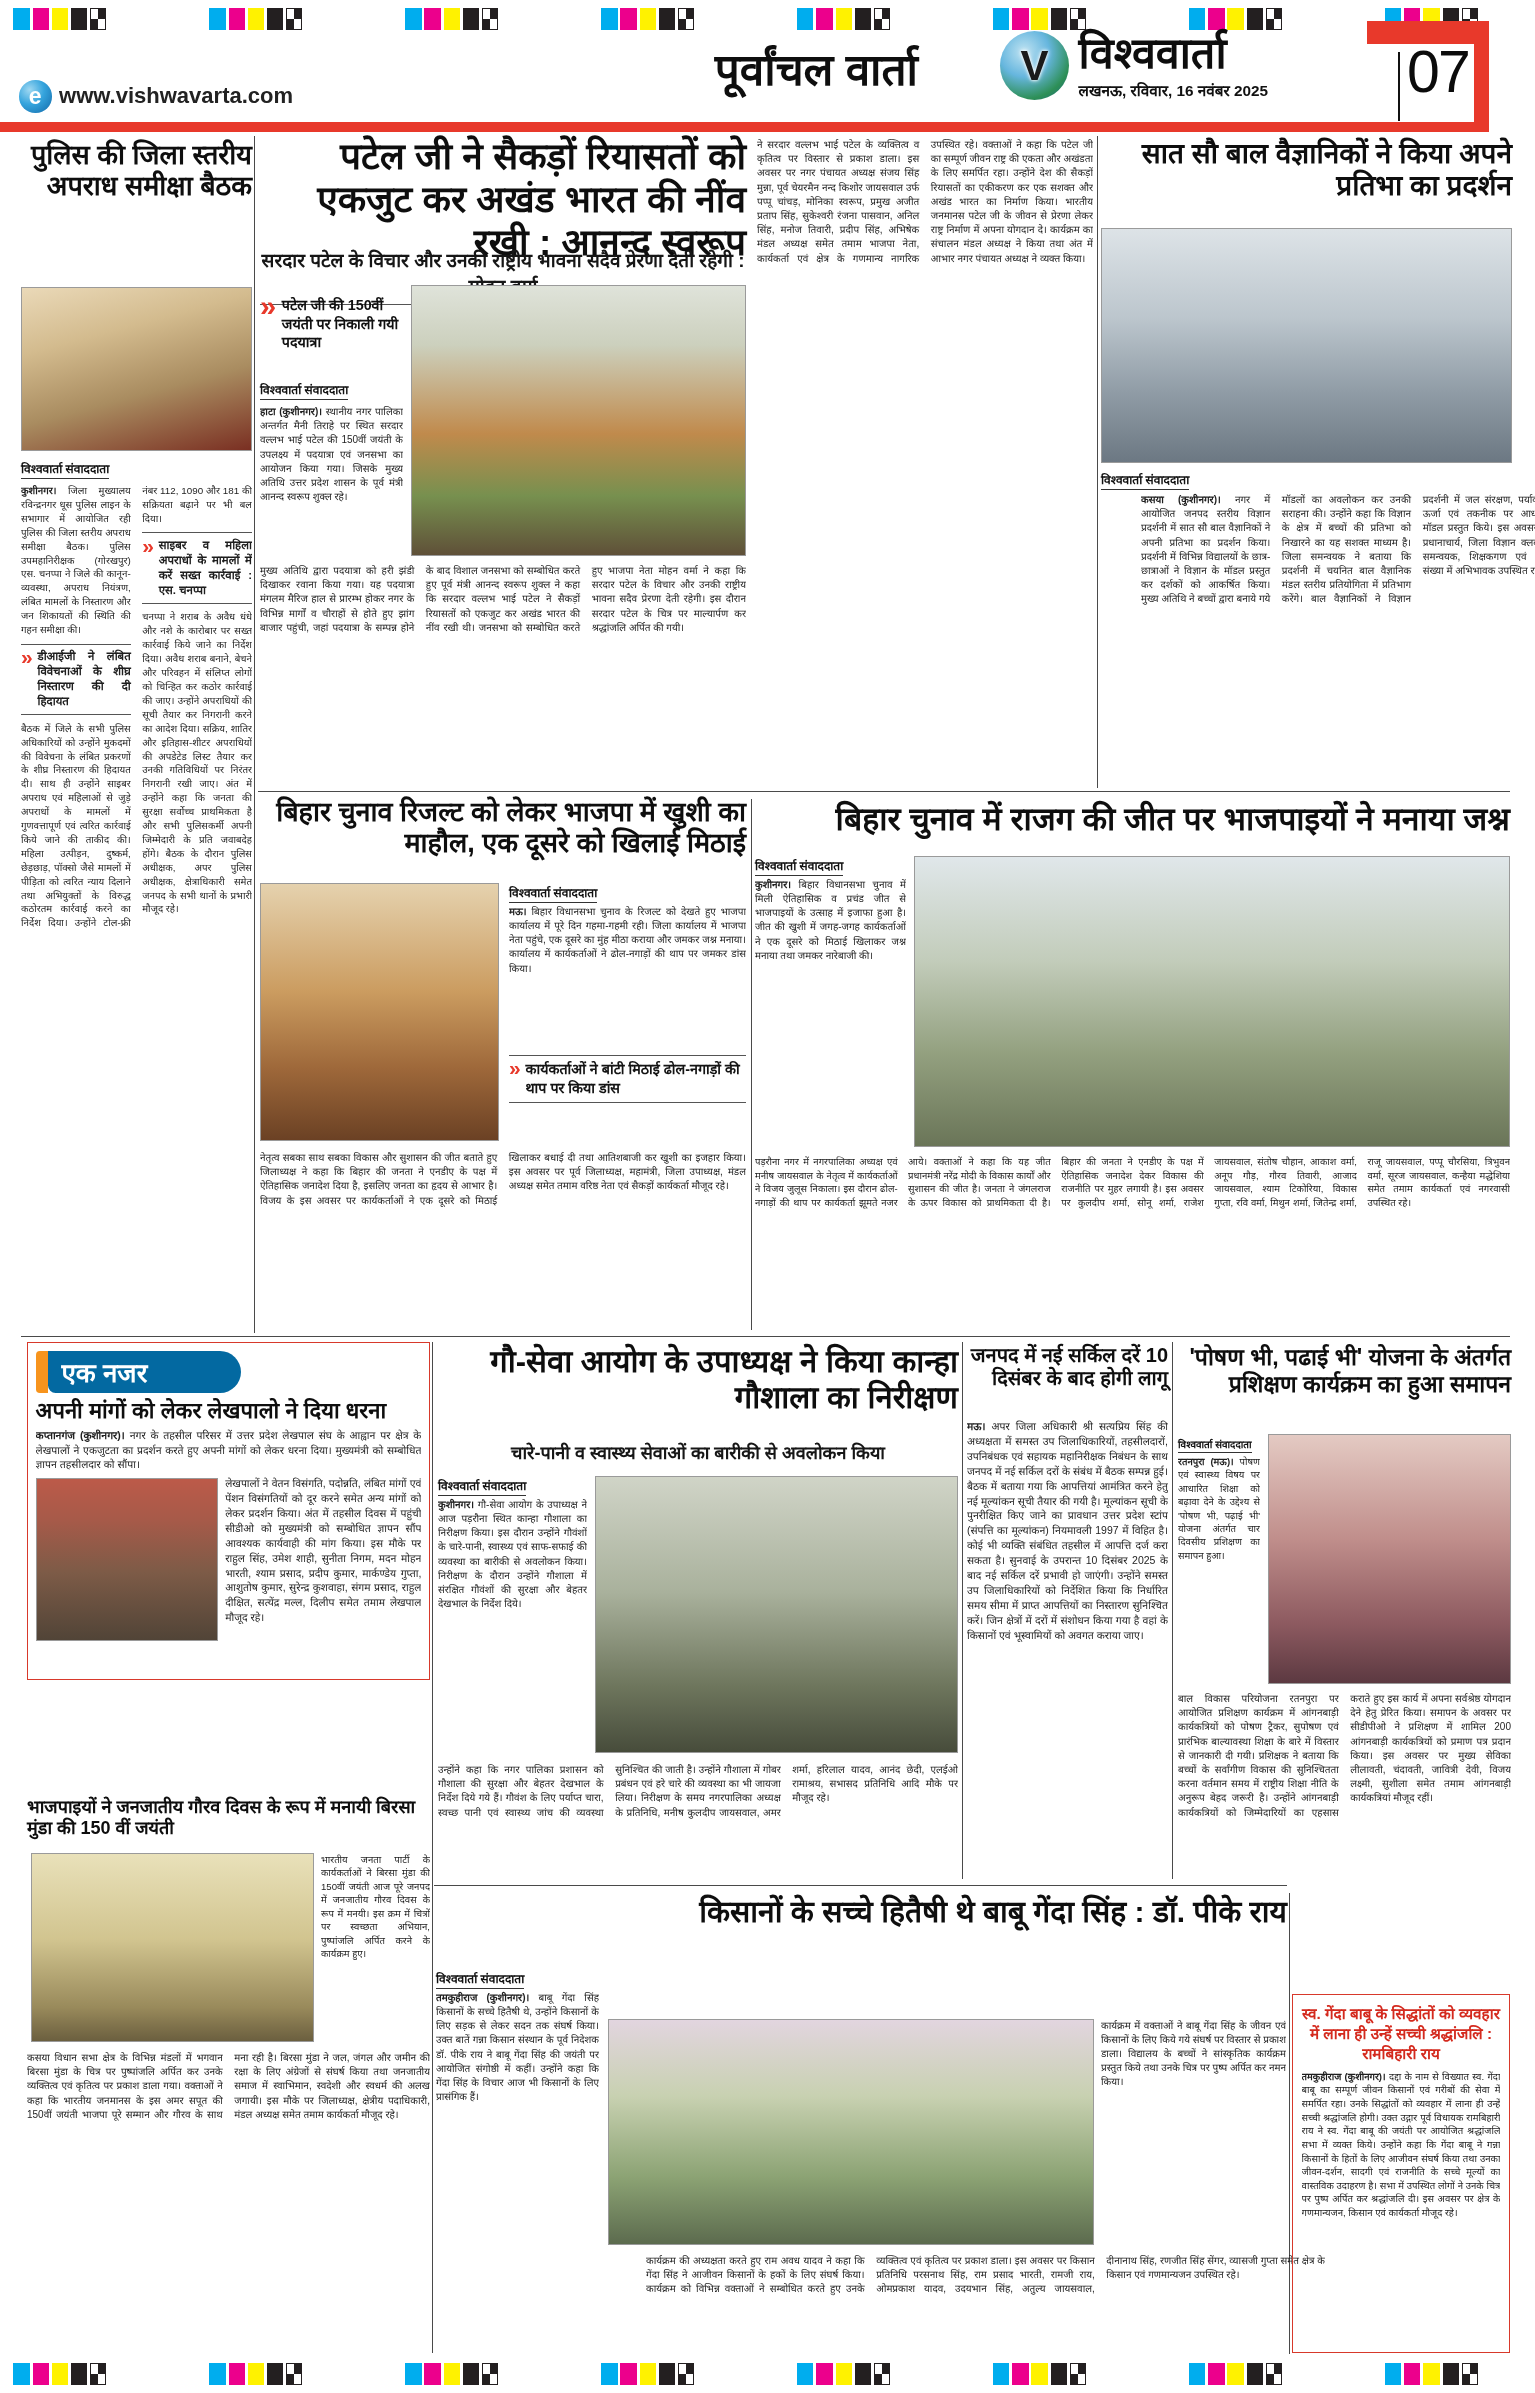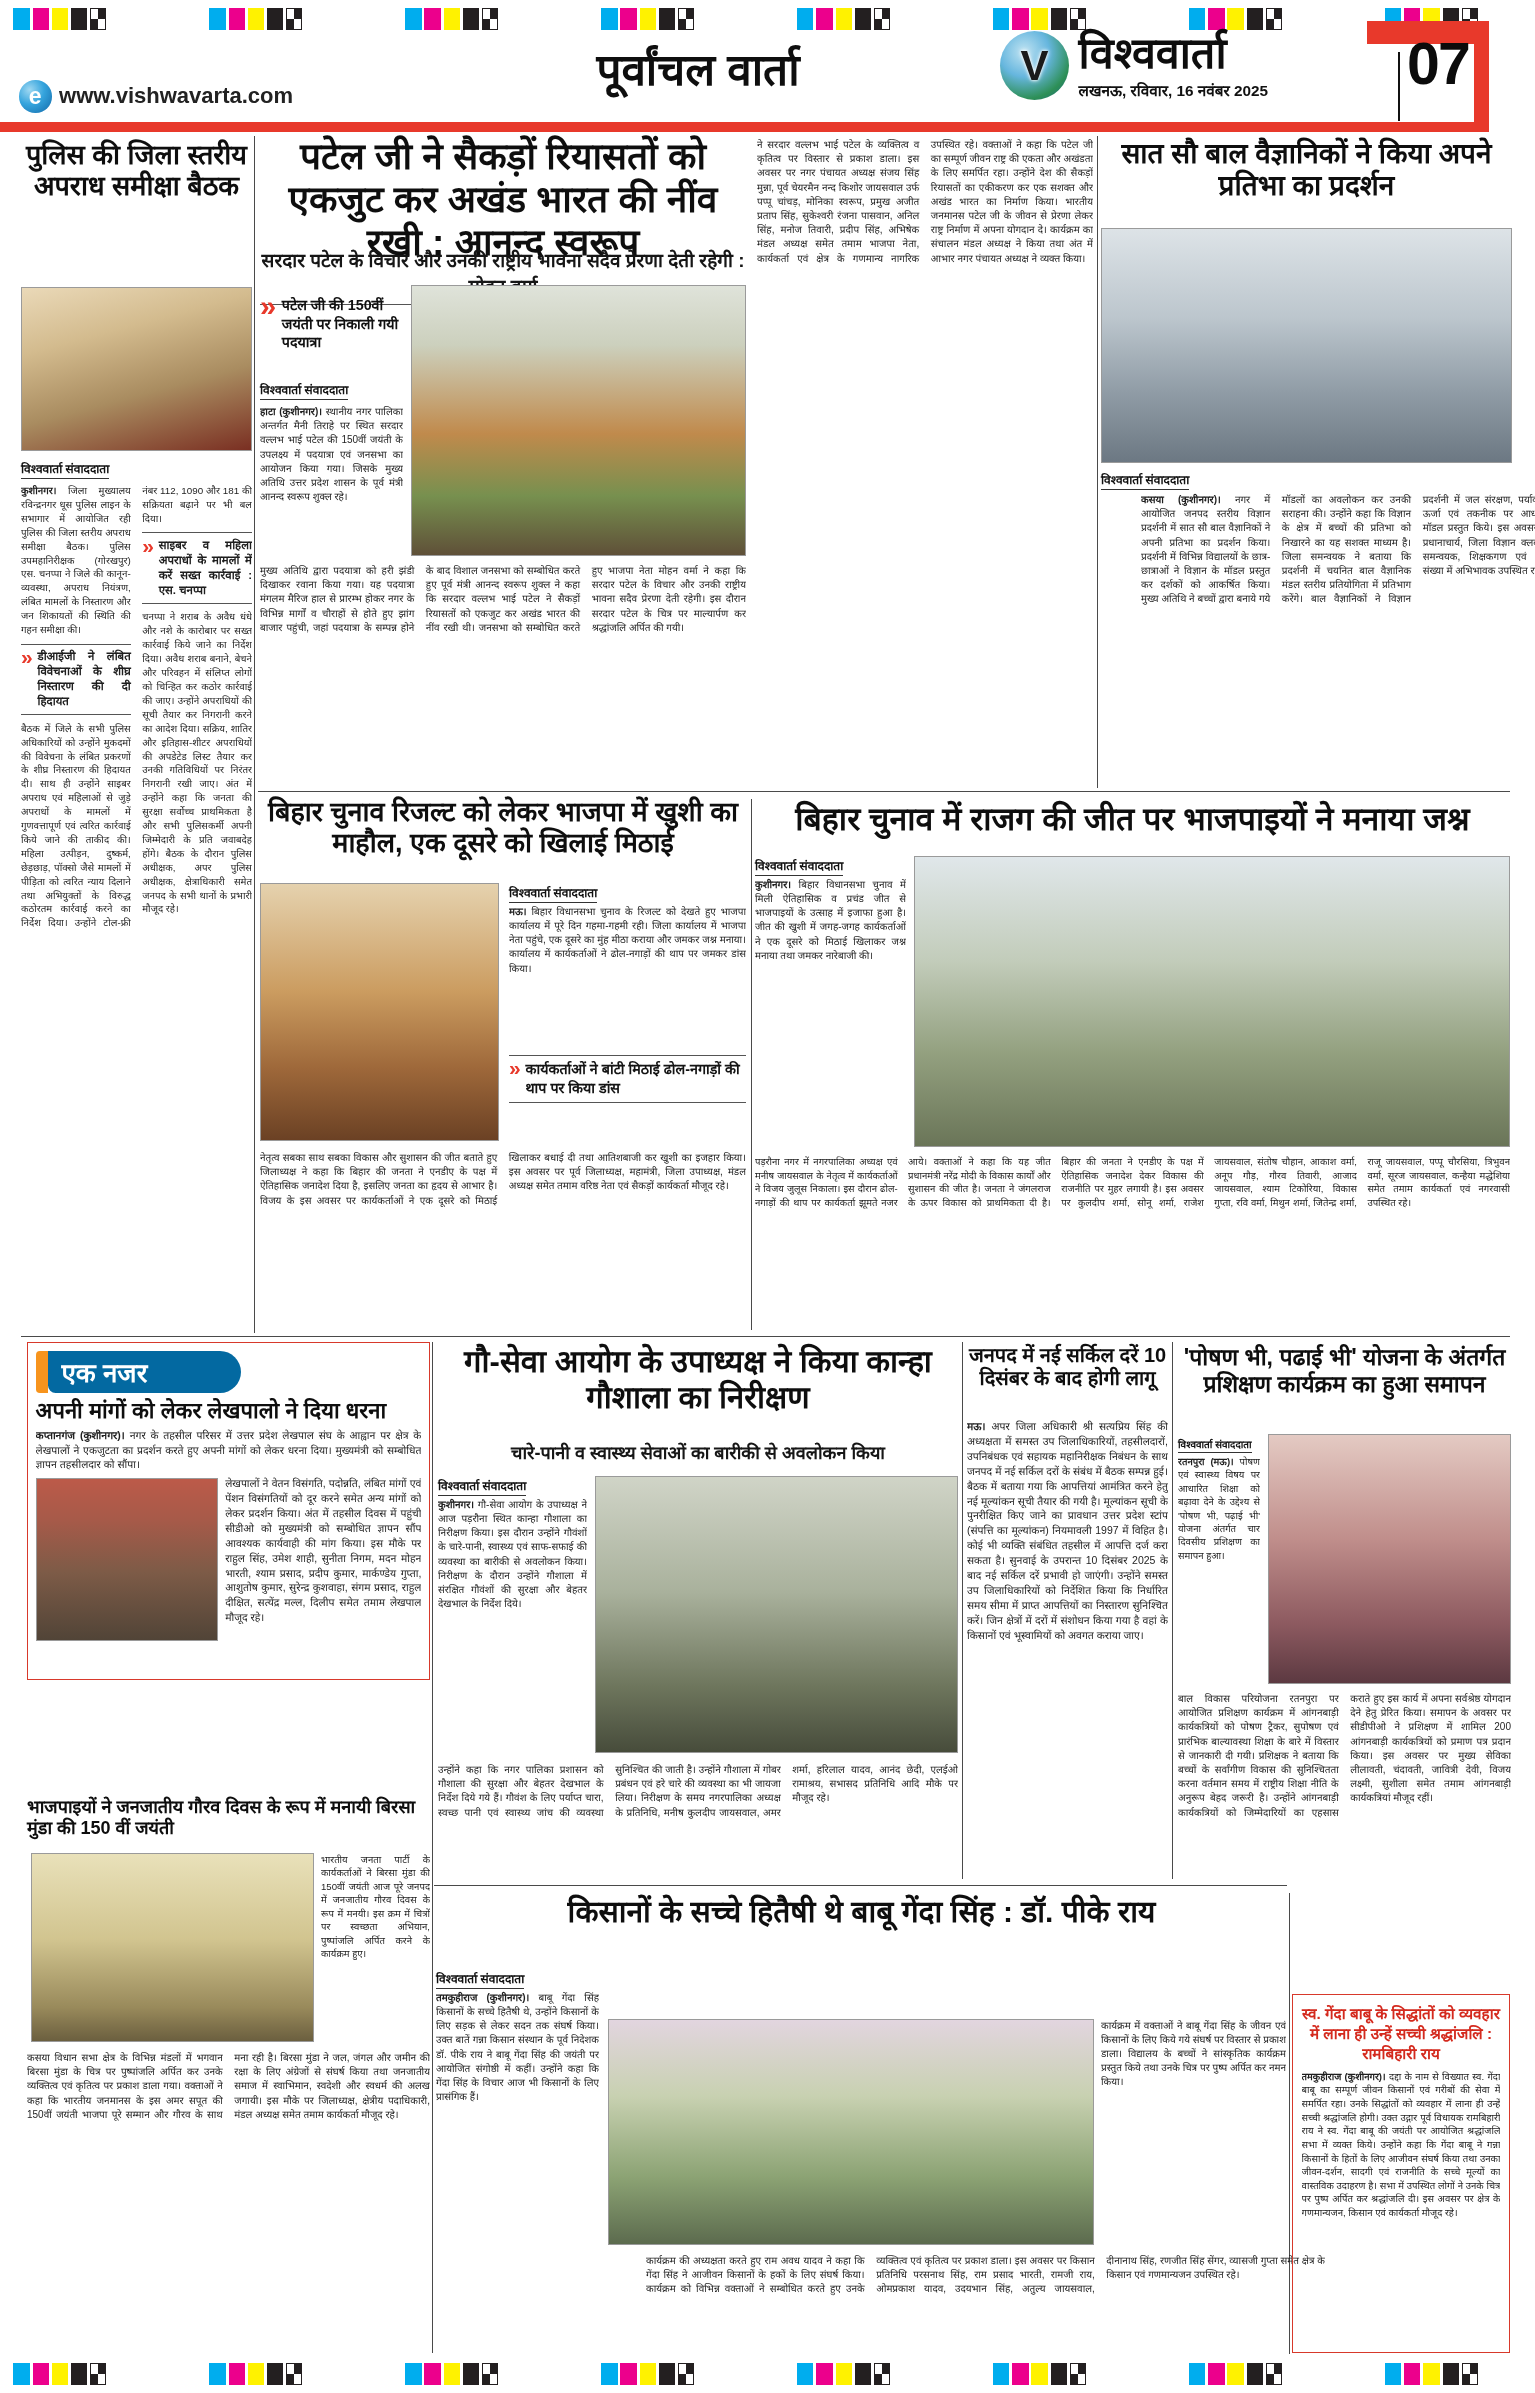--- a/index.html
+++ b/index.html
@@ -1,19 +1,19 @@
 <!DOCTYPE html>
 <html><head>
 <meta charset="utf-8">
 <style>
   html,body{margin:0;padding:0;background:#ffffff;}
   .page{position:relative;width:1535px;height:2394px;background:#fff;overflow:hidden;
         font-family:"Liberation Sans","DejaVu Sans",sans-serif;color:#141414;}
   .abs{position:absolute;}
-  .hl{font-weight:700;color:#0e0e0e;text-align:center;line-height:1.16;}
+  .hl{font-weight:700;color:#0e0e0e;text-align:right;line-height:1.16;}
   .deck{font-weight:700;text-align:center;color:#161616;}
   .byline{font-weight:700;font-size:12px;color:#111;border-bottom:1px solid #333;
           display:inline-block;padding-bottom:1px;margin-bottom:1.9px;}
   .dateline{font-weight:700;}
   .bodytx{font-size:10px;line-height:1.42;text-align:justify;color:#1e1e1e;overflow:hidden;}
   .bodytx p{margin:0 0 3.8px 0;}
   .cols2{column-count:2;column-gap:11.5px;}
   .cols3{column-count:3;column-gap:11.5px;}
   .cols5{column-count:5;column-gap:10.5px;}
   .photo{position:absolute;border:1px solid #9a9a9a;box-sizing:border-box;}
@@ -193,21 +193,21 @@
     <div>
       <div style="font-size:43px;font-weight:700;color:#0d0d0d;line-height:1.05;">विश्ववार्ता</div>
       <div style="font-size:15.3px;font-weight:700;color:#111;margin-top:3.8px;">लखनऊ,  रविवार, 16 नवंबर 2025</div>
     </div>
   </div>
 
   <div class="abs" style="left:1367px;top:21px;width:122px;height:101px;">
     <div class="abs redrule" style="left:0;top:0;width:107px;height:23px;"></div>
     <div class="abs redrule" style="right:0;top:0;width:15.3px;height:111px;"></div>
     <div class="abs" style="left:31px;top:31px;width:1.9px;height:69px;background:#111;"></div>
-    <div class="abs" style="left:40px;top:9px;font-size:59px;font-weight:700;letter-spacing:-1.9px;color:#0b0b0b;">07</div>
+    <div class="abs" style="left:40px;top:17px;font-size:59px;font-weight:400;letter-spacing:-1.9px;color:#0b0b0b;">07</div>
   </div>
 
   <div class="redrule" style="left:0;top:122px;width:1478px;height:9.6px;"></div>
 
   <div class="vrule" style="left:254px;top:136px;height:1197px;"></div>
   <div class="vrule" style="left:1097px;top:136px;height:652px;"></div>
   <div class="vrule" style="left:751px;top:799px;height:531px;"></div>
   <div class="vrule" style="left:432px;top:1342px;height:1011px;"></div>
   <div class="vrule" style="left:962px;top:1342px;height:537px;"></div>
   <div class="vrule" style="left:1172px;top:1342px;height:537px;"></div>

